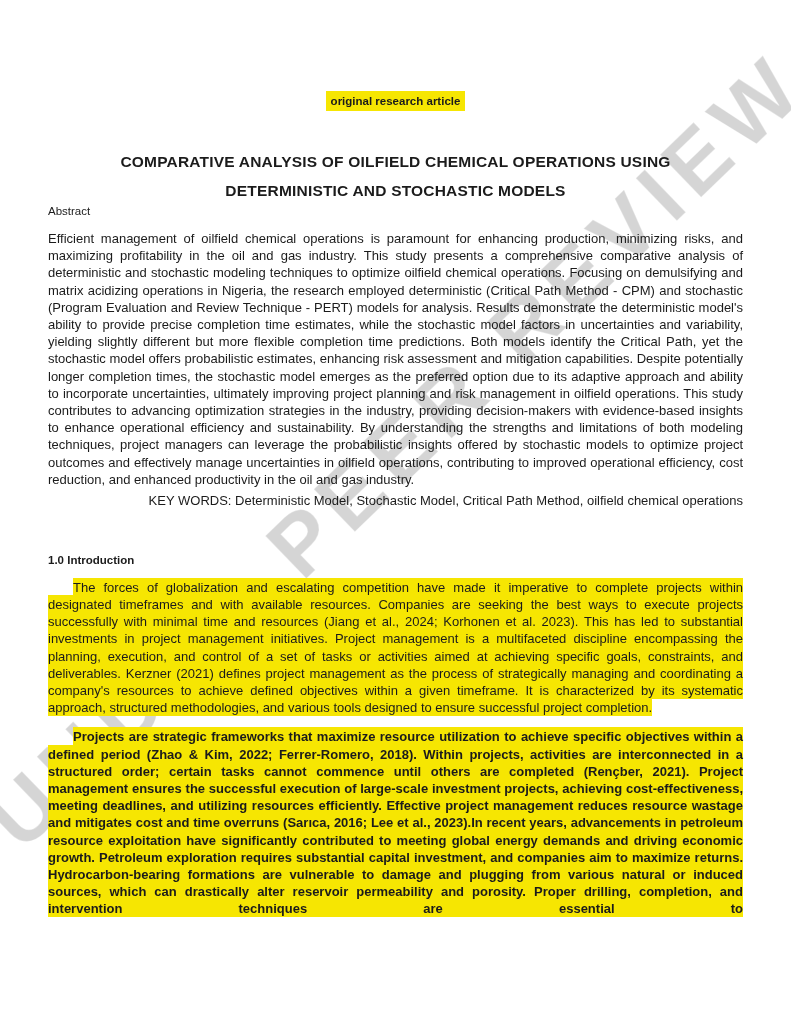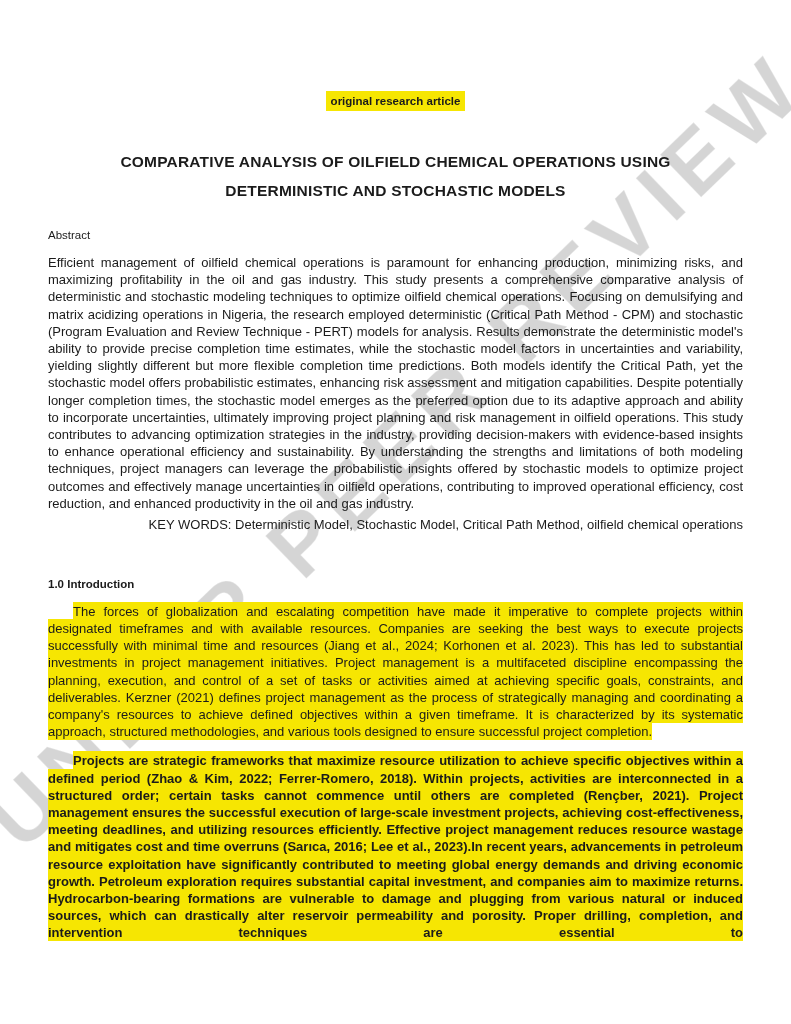--- a/index.html
+++ b/index.html
@@ -38,21 +38,21 @@
     padding:3px 5px;
   }
   .title {
     margin:36px 0 0 0;
     text-align:center;
     font-size:15.5px;
     line-height:29px;
     font-weight:700;
     letter-spacing:0.2px;
   }
-  .abstract-heading { margin-top:24px; font-size:11.5px; font-weight:400; }
+  .abstract-heading { font-size:11.5px; font-weight:400; }
   .body-text {
     margin:13px 0 0 0;
     font-size:13px;
     line-height:17.2px;
     text-align:justify;
   }
   .keywords { margin-top:4px; text-align:right; }
   .section-heading { margin-top:45px; font-size:11.5px; font-weight:700; }
   .hl { margin-top:12px; }
   .hl .mark { background:var(--hl); padding:1.5px 0;margin-left:25px; }

